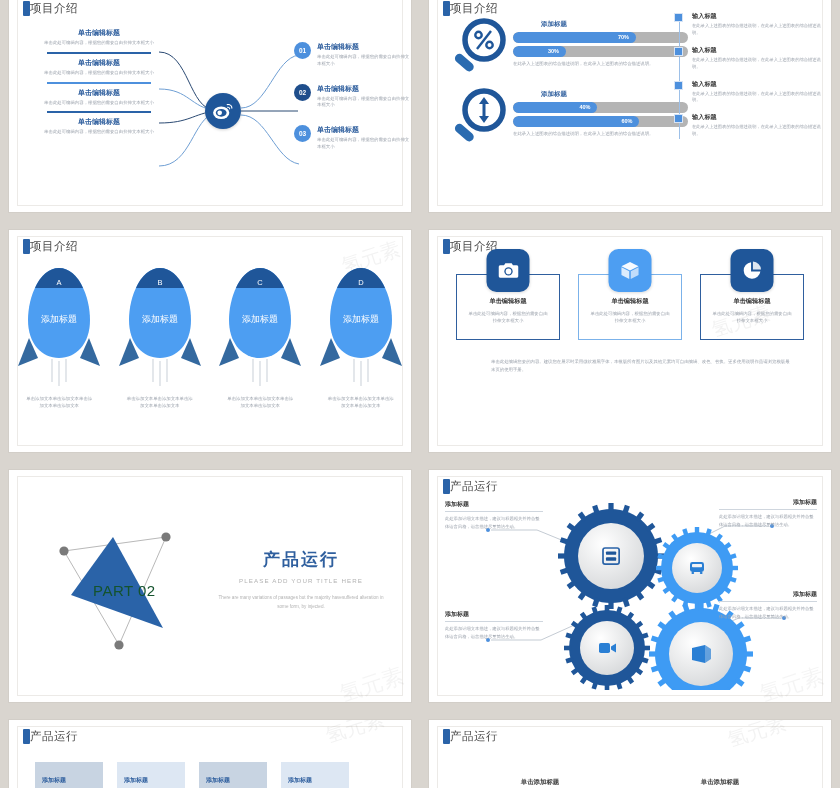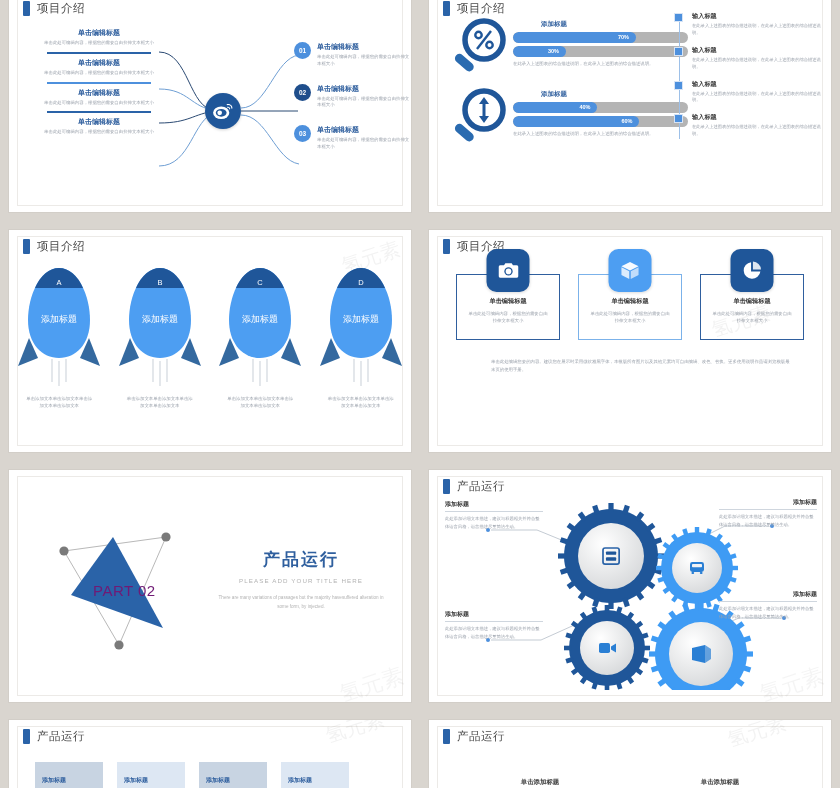--- a/index.html
+++ b/index.html
@@ -20,21 +20,21 @@
   }
   .slide{
     position:relative;background:#ffffff;overflow:hidden;
     box-shadow:0 0 0 1px rgba(0,0,0,0.03);
   }
   
   .slide.r1{margin-top:-8px;height:220px;}
   .slide.r4{height:122px;}
 
   
-  .sec-head{position:absolute;left:14px;top:9px;display:flex;align-items:center;gap:7px;}
+  .sec-head{position:absolute;left:14px;top:9px;display:flex;align-items:center;}
   .sec-bar{width:7px;height:15px;background:#2a63a8;display:block;border-radius:1px;}
   .sec-title{font-size:11.5px;color:#4b4b4b;letter-spacing:.5px;font-weight:400;white-space:nowrap;}
 
   .frame{position:absolute;left:8px;top:6px;right:8px;bottom:6px;border:1px solid #eceae7;pointer-events:none;}
 
   
   .s1-wrap{position:absolute;inset:0;}
   .s1-left{position:absolute;left:30px;top:36px;width:120px;}
   .s1-item{margin-bottom:5px;}
   .s1-h{font-size:7px;color:#2f5f9e;font-weight:700;text-align:center;margin-bottom:2px;}
@@ -90,21 +90,21 @@
     box-shadow:0 1px 3px rgba(0,0,0,.14);
   }
   .s4-ico.dark{background:#1f5699;}
   .s4-ico.light{background:#4d9ef2;}
   .s4-t{font-size:6.2px;font-weight:700;color:#3a3a3a;margin-bottom:4px;}
   .s4-p{font-size:4.4px;line-height:1.6;color:#9aa1ab;padding:0 10px;}
   .s4-foot{position:absolute;left:62px;right:40px;top:128px;font-size:4.4px;line-height:1.9;color:#9aa1ab;}
 
   
   .s5-tri{position:absolute;left:42px;top:55px;width:130px;height:130px;}
-  .s5-label{position:absolute;left:84px;top:112px;color:#701a75;font-size:15px;letter-spacing:.5px;}
+  .s5-label{position:absolute;left:84px;top:112px;color:#14532d;font-size:15px;letter-spacing:.5px;}
   .s5-txt{position:absolute;left:192px;top:78px;width:200px;text-align:center;}
   .s5-h{font-size:17px;font-weight:700;color:#2f5f9e;letter-spacing:2px;margin-bottom:6px;}
   .s5-sub{font-size:6.2px;color:#b3b3b3;letter-spacing:1.1px;margin-bottom:9px;}
   .s5-body{font-size:4.6px;line-height:2;color:#b3b3b3;padding:0 14px;}
 
   
   .s6-stage{position:absolute;left:0;right:0;top:20px;height:200px;}
   .s6-note{position:absolute;width:98px;}
   .s6-nt{font-size:6px;font-weight:700;color:#3a3a3a;margin-bottom:2px;}
   .s6-np{font-size:4.3px;line-height:1.9;color:#9aa1ab;}

